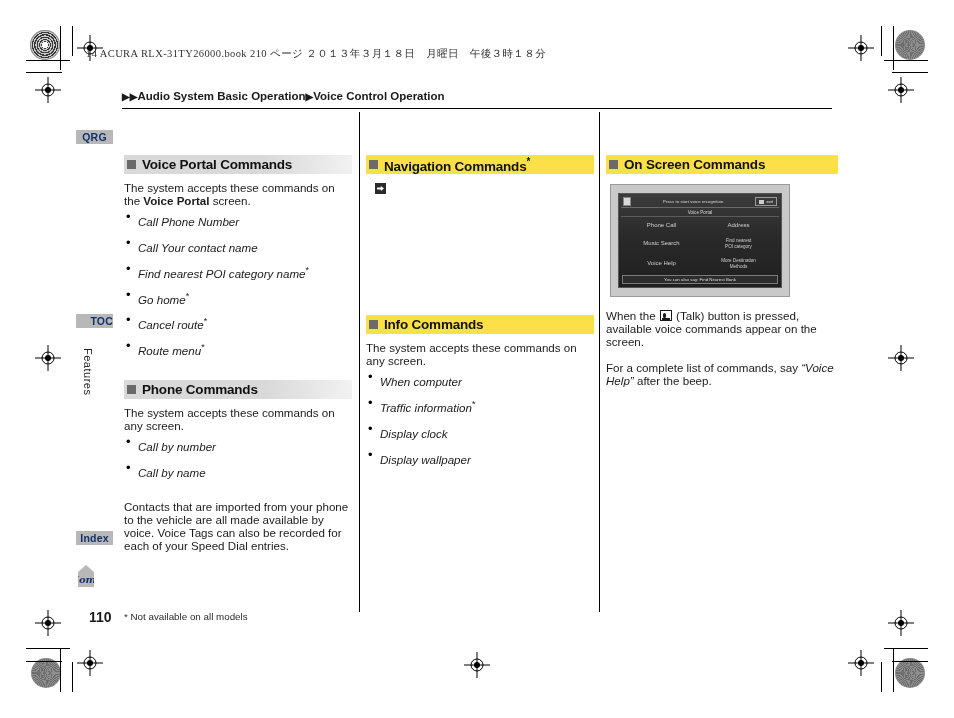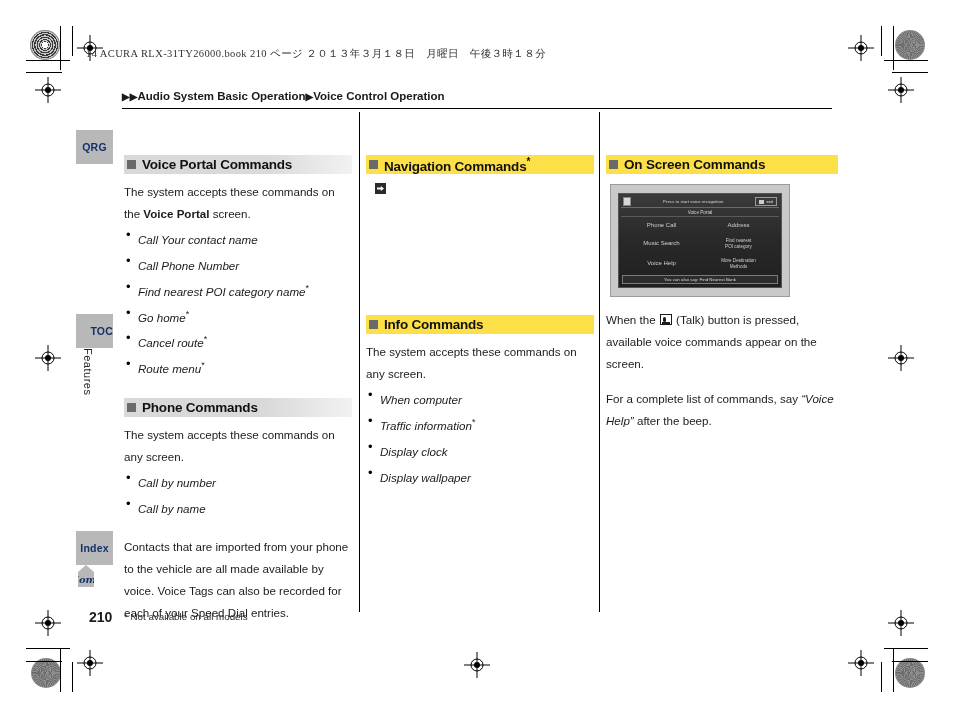--- a/index.html
+++ b/index.html
@@ -44,21 +44,21 @@
     font-size:11.5px; font-weight:600; color:#1a1a1a; white-space:nowrap;
   }
   .breadcrumb .tri { font-size:10px; }
   .rule-top {
     position:absolute; left:122px; top:108px; width:710px; height:1px; background:#000;
   }
 
   
   .tab {
     position:absolute; left:76px;
-    width:37px; height:34px;
+    width:37px; height:14px;
     background:#b8b8b8;
     color:#13306b;
     font-size:10.5px; font-weight:bold;
     display:flex; align-items:center; justify-content:center;
     letter-spacing:.2px;
   }
   .tab-qrg  { top:130px; }
   .tab-toc  { top:314px;justify-content:flex-end; }
   .tab-index{ top:531px; }
   .tab-home {
@@ -99,21 +99,21 @@
   .shead .sq {
     width:9px; height:9px; background:#6a6a6a; margin-right:6px; flex:none;
   }
   .shead .t {
     font-size:13.5px; font-weight:bold; color:#111; letter-spacing:-.2px; white-space:nowrap;
   }
   .shead .t sup { font-size:10px; font-weight:bold; }
 
   
   p.body {
-    margin:0 0 4px 0; font-size:11.6px; line-height:22px; color:#1b1b1b;
+    margin:0 0 4px 0; font-size:11.6px; line-height:13px; color:#1b1b1b;
   }
   p.body b { font-weight:bold; }
   ul.cmds { list-style:none; margin:3px 0 0 0; padding:0; }
   ul.cmds li {
     position:relative; padding-left:14px; margin-bottom:8px;
     font-size:11.6px; font-style:italic; color:#1b1b1b; line-height:14px;
   }
   ul.cmds li::before {
     content:"\2022"; position:absolute; left:2px; top:-1px;
     font-size:13px; font-style:normal; color:#000;
@@ -358,22 +358,22 @@
 <div class="col col1">
 
   <div class="shead">
     <span class="sq"></span>
     <span class="t">Voice Portal Commands</span>
   </div>
 
   <p class="body"><span>The system accepts these commands on the </span><b>Voice Portal</b><span> screen.</span></p>
 
   <ul class="cmds">
+    <li><span>Call Phone Number</span><sup></sup></li>
     <li><span>Call Your contact name</span><sup></sup></li>
-    <li><span>Call Phone Number</span><sup></sup></li>
     <li><span>Find nearest POI category name</span><sup>*</sup></li>
     <li><span>Go home</span><sup>*</sup></li>
     <li><span>Cancel route</span><sup>*</sup></li>
     <li><span>Route menu</span><sup>*</sup></li>
   </ul>
 
   <div class="gap-block"></div>
 
   <div class="shead">
     <span class="sq"></span>
@@ -452,14 +452,14 @@
     </div>
   </div>
 
   <p class="body"><span>When the </span><span class="talkbtn"></span><span> (Talk) button is pressed, available voice commands appear on the screen.</span></p>
 
   <div style="height:9px"></div>
 
   <p class="body"><span>For a complete list of commands, say </span><i>“Voice Help”</i><span> after the beep.</span></p>
 </div>
 
-<div class="pagenum">210</div>
+<div class="pagenum">110</div>
 <div class="footnote">* Not available on all models</div>
 
 </body></html>

